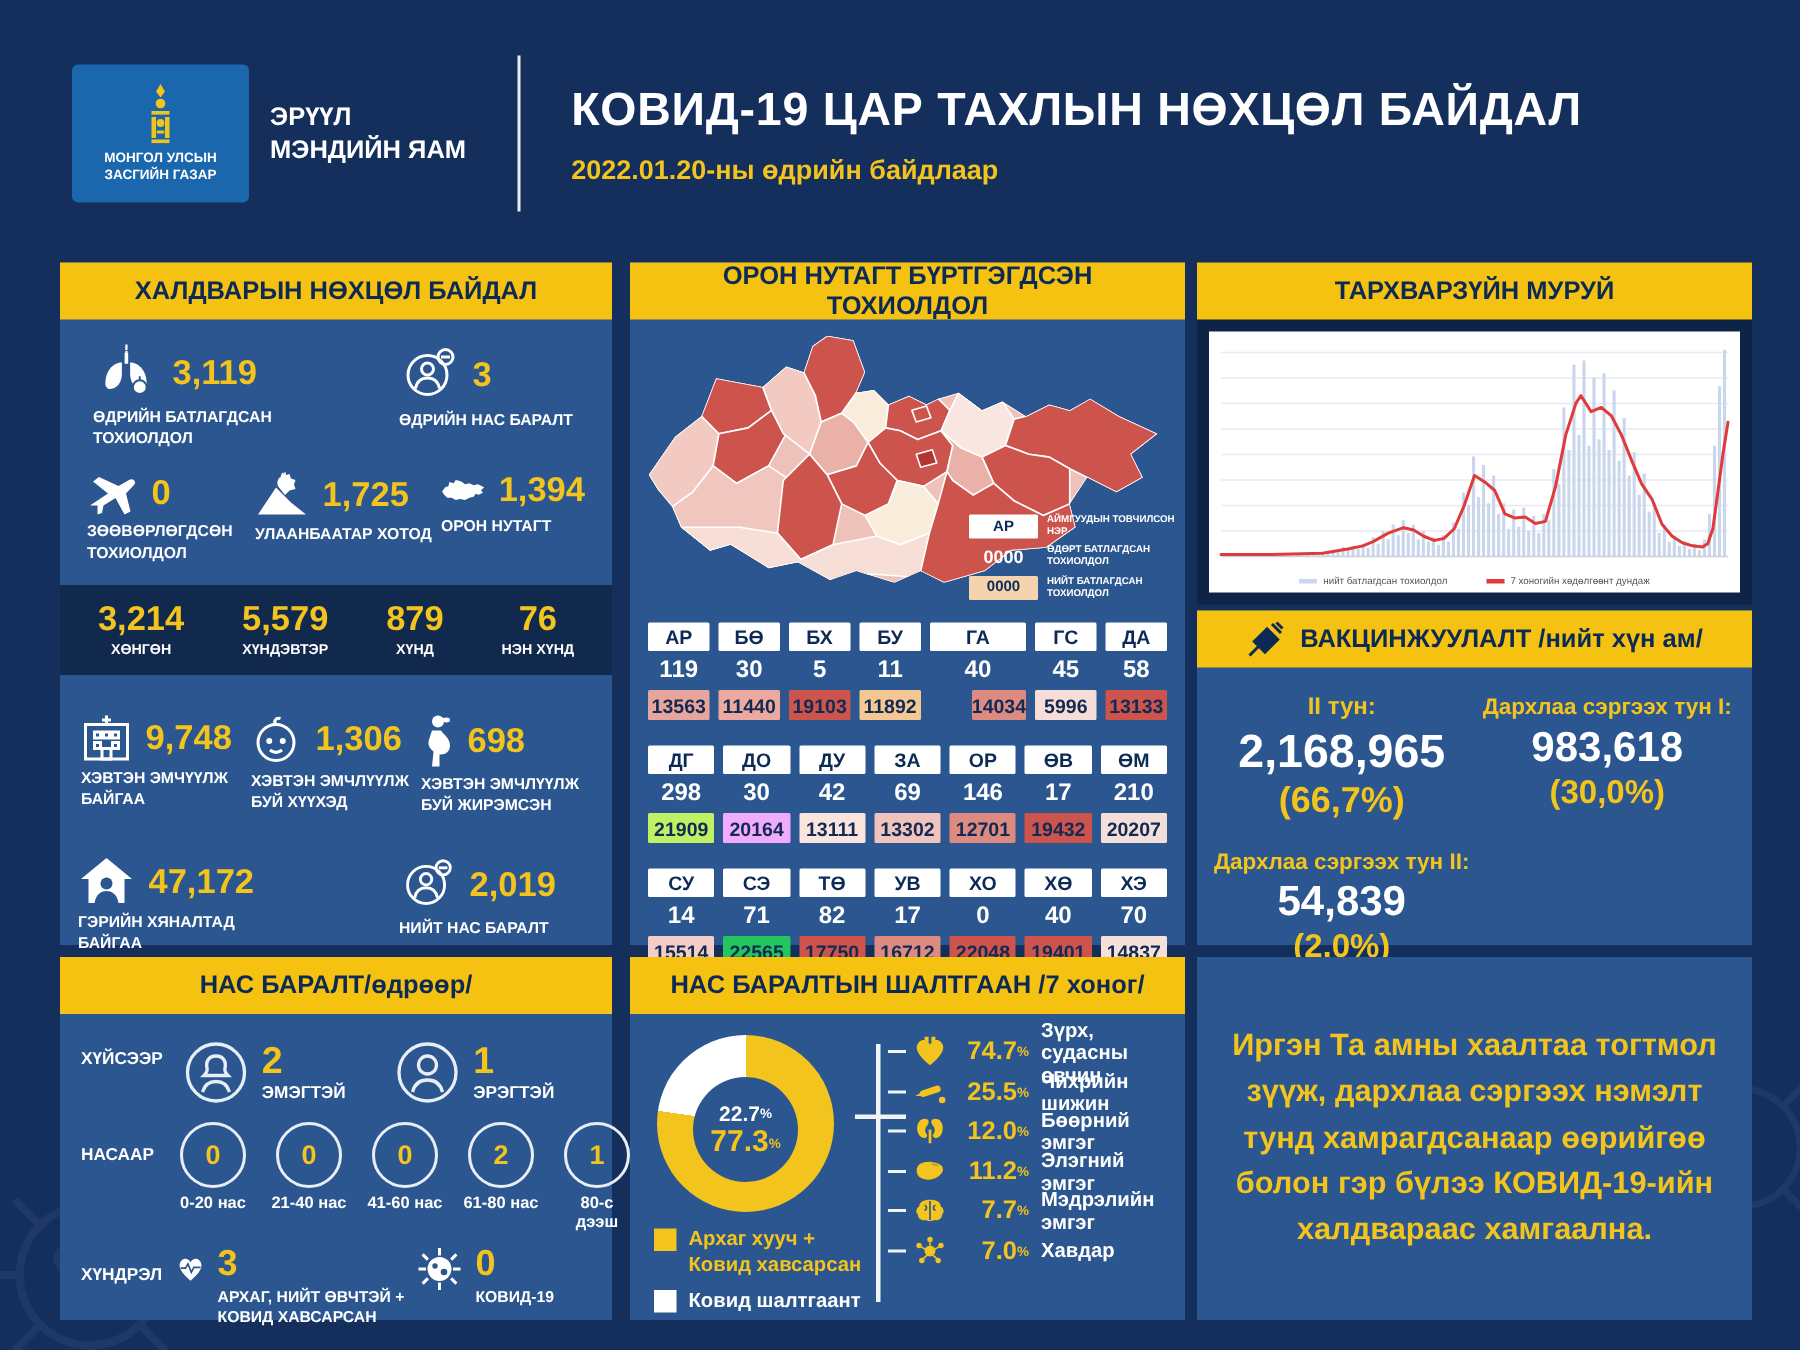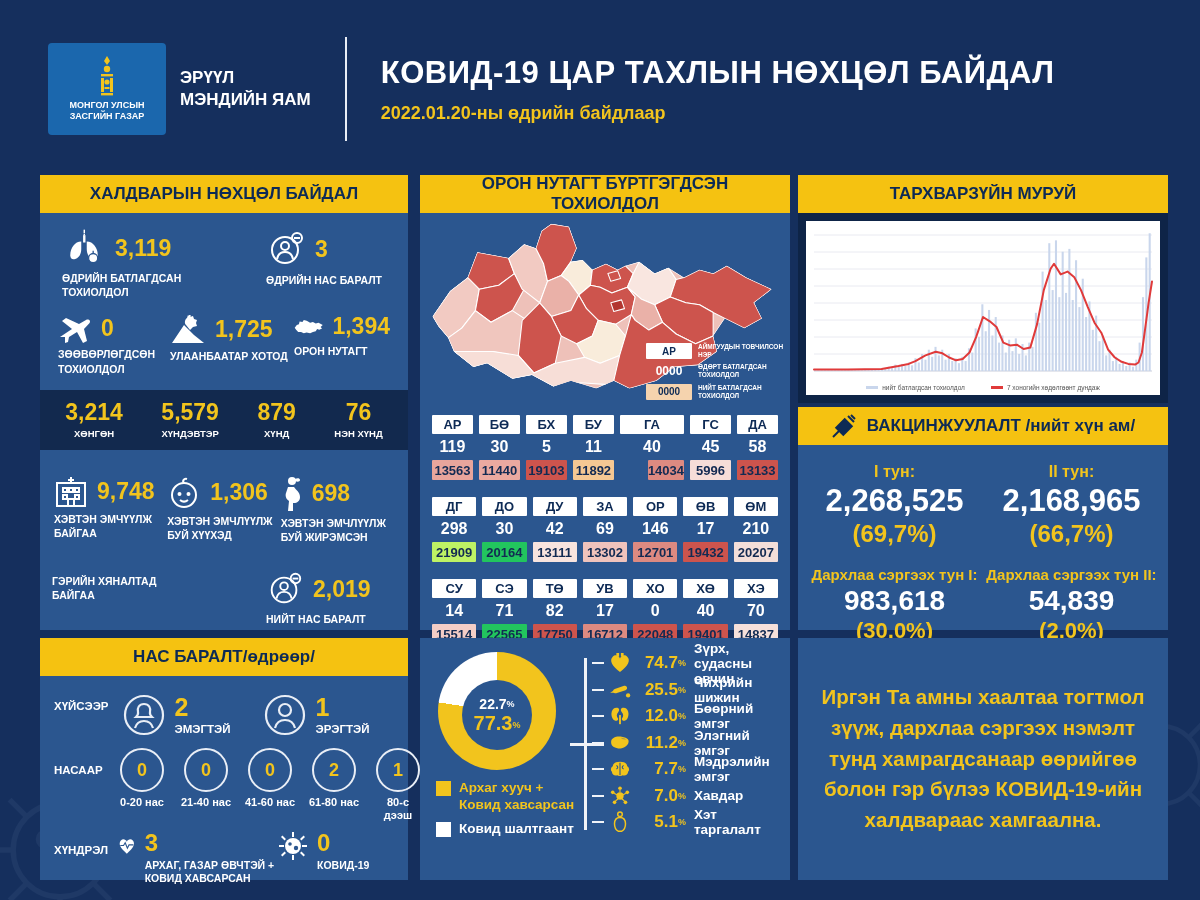--- a/index.html
+++ b/index.html
@@ -328,20 +328,32 @@
             </g>
           </svg>
           <span class="val">698</span>
         </div>
         <div class="cap">ХЭВТЭН ЭМЧЛҮҮЛЖ БУЙ ЖИРЭМСЭН</div>
       </div>
     </div>
 
     <div class="inf-row4">
       <div class="stat" style="width:150px">
+        <div class="top">
+          <svg width="38" height="34" viewBox="0 0 38 34">
+            <g fill="#fff">
+              <path d="M19 2 L36 16 h-5 v16 H7 V16 H2 Z"></path>
+            </g>
+            <g fill="#2b568f">
+              <circle cx="19" cy="19" r="4"></circle>
+              <path d="M11 32c1-6 4.5-8 8-8s7 2 8 8z"></path>
+            </g>
+          </svg>
+          <span class="val">47,172</span>
+        </div>
         <div class="cap">ГЭРИЙН ХЯНАЛТАД БАЙГАА</div>
       </div>
       <div class="stat" style="width:130px">
         <div class="top">
           <svg width="38" height="38" viewBox="0 0 40 40">
             <g stroke="#fff" stroke-width="2" fill="none">
               <circle cx="19" cy="21" r="13"></circle>
               <circle cx="19" cy="17" r="4"></circle>
               <path d="M11 30c1-5 4-7 8-7s7 2 8 7"></path>
               <circle cx="31" cy="9" r="5"></circle>
@@ -446,21 +458,21 @@
       </div>
       <div class="tgroup">
         <div class="cell">
             <div class="code">ДГ</div>
             <div class="daily">298</div>
             <div class="total" style="background: #bef264; text-align: center;">21909</div>
           </div>
         <div class="cell">
             <div class="code">ДО</div>
             <div class="daily">30</div>
-            <div class="total" style="background: #22c55e;">20164</div>
+            <div class="total" style="background: #f0abfc;">20164</div>
           </div>
         <div class="cell">
             <div class="code">ДУ</div>
             <div class="daily">42</div>
             <div class="total" style="background: rgb(249, 228, 222);">13111</div>
           </div>
         <div class="cell">
             <div class="code">ЗА</div>
             <div class="daily">69</div>
             <div class="total" style="background: rgb(240, 195, 188);">13302</div>
@@ -657,25 +669,20 @@
           <line x1="2" y1="24" x2="9" y2="17"></line>
           <rect x="8" y="8" width="10" height="12" transform="rotate(45 13 14)" fill="#0d2a55"></rect>
           <line x1="17" y1="3" x2="23" y2="9"></line>
           <line x1="20" y1="2" x2="24" y2="6"></line>
         </g>
       </svg>
       <span>ВАКЦИНЖУУЛАЛТ /нийт хүн ам/</span>
     </div>
     <div class="vacc-grid">
       <div class="vstat">
-        <div class="vlab">I тун:</div>
-        <div class="vval">2,268,525</div>
-        <div class="vpct">(69,7%)</div>
-      </div>
-      <div class="vstat">
         <div class="vlab">II тун:</div>
         <div class="vval">2,168,965</div>
         <div class="vpct">(66,7%)</div>
       </div>
       <div class="vstat small">
         <div class="vlab">Дархлаа сэргээх тун I:</div>
         <div class="vval">983,618</div>
         <div class="vpct">(30,0%)</div>
       </div>
       <div class="vstat small">
@@ -750,21 +757,21 @@
     <div class="drow" style="margin-top:6px;">
       <div class="dlab">ХҮНДРЭЛ</div>
       <div style="display:flex;flex:1;justify-content:space-around;padding-top:2px;">
         <div class="citem">
           <svg width="36" height="32" viewBox="0 0 36 32">
             <path fill="#fff" d="M18 30C6 20 2 12 7 6c4-4 9-2 11 2 2-4 7-6 11-2 5 6 1 14-11 24z"></path>
             <polyline points="6,15 12,15 15,10 19,20 22,14 30,14" fill="none" stroke="#2b568f" stroke-width="2"></polyline>
           </svg>
           <div>
             <div class="num">3</div>
-            <div class="clab">АРХАГ, ГАЗАР ӨВЧТЭЙ + КОВИД ХАВСАРСАН</div>
+            <div class="clab">АРХАГ, НИЙТ ӨВЧТЭЙ + КОВИД ХАВСАРСАН</div>
           </div>
         </div>
         <div class="citem" style="width:120px">
           <svg width="32" height="32" viewBox="0 0 32 32">
             <g fill="#fff">
               <circle cx="16" cy="16" r="8"></circle>
               <rect x="15" y="2" width="2" height="5"></rect>
                 <rect x="15" y="25" width="2" height="5"></rect>
               <rect x="2" y="15" width="5" height="2"></rect>
                 <rect x="25" y="15" width="5" height="2"></rect>
@@ -779,20 +786,21 @@
           <div>
             <div class="num">0</div>
             <div class="clab">КОВИД-19</div>
           </div>
         </div>
       </div>
     </div>
   </div>
 
   <div class="panel" id="p-causes">
+    <div class="phead">НАС БАРАЛТЫН ШАЛТГААН /7 хоног/</div>
     <div class="causes-body">
       <div class="donut-col">
         <div class="donut" id="donut" style="background: conic-gradient(rgb(242, 196, 29) 0deg, rgb(242, 196, 29) 278.3deg, rgb(255, 255, 255) 278.3deg, rgb(255, 255, 255) 360deg);">
           <div class="hole">
             <div class="t1"><span>22.7</span><span class="pcs">%</span></div>
             <div class="t2"><span>77.3</span><span class="pcs">%</span></div>
           </div>
         </div>
         <div class="cl2 yellow">
           <span class="sw"></span>
@@ -882,32 +890,20 @@
                 <line x1="17.5" y1="8" x2="14" y2="10"></line>
                     <line x1="6" y1="16.5" x2="9" y2="14"></line>
                     <line x1="16" y1="16.5" x2="13" y2="14"></line>
               </g>
             </g>
           </svg>
             </span>
           <span class="cpct"><span>7.0</span><span class="pcs">%</span></span>
           <span class="clabel">Хавдар</span>
         </div>
-        <div class="cause">
-          <span class="cicon">
-              <svg width="16" height="22" viewBox="0 0 16 24">
-            <g stroke="#f2c41d" stroke-width="1.6" fill="none">
-              <circle cx="8" cy="3.5" r="2.5"></circle>
-              <path d="M8 7C4 7 2 10 2 14c0 4 2 7 4 8h4c2-1 4-4 4-8 0-4-2-7-6-7z"></path>
-            </g>
-          </svg>
-            </span>
-          <span class="cpct"><span>5.1</span><span class="pcs">%</span></span>
-          <span class="clabel">Хэт таргалалт</span>
-        </div>
       </div>
     </div>
   </div>
 
   <div class="panel" id="p-message">
     <div class="message">Иргэн Та амны хаалтаа тогтмол зүүж, дархлаа сэргээх нэмэлт тунд хамрагдсанаар өөрийгөө болон гэр бүлээ КОВИД-19-ийн халдвараас хамгаална.</div>
   </div>
 
 </div>
 

